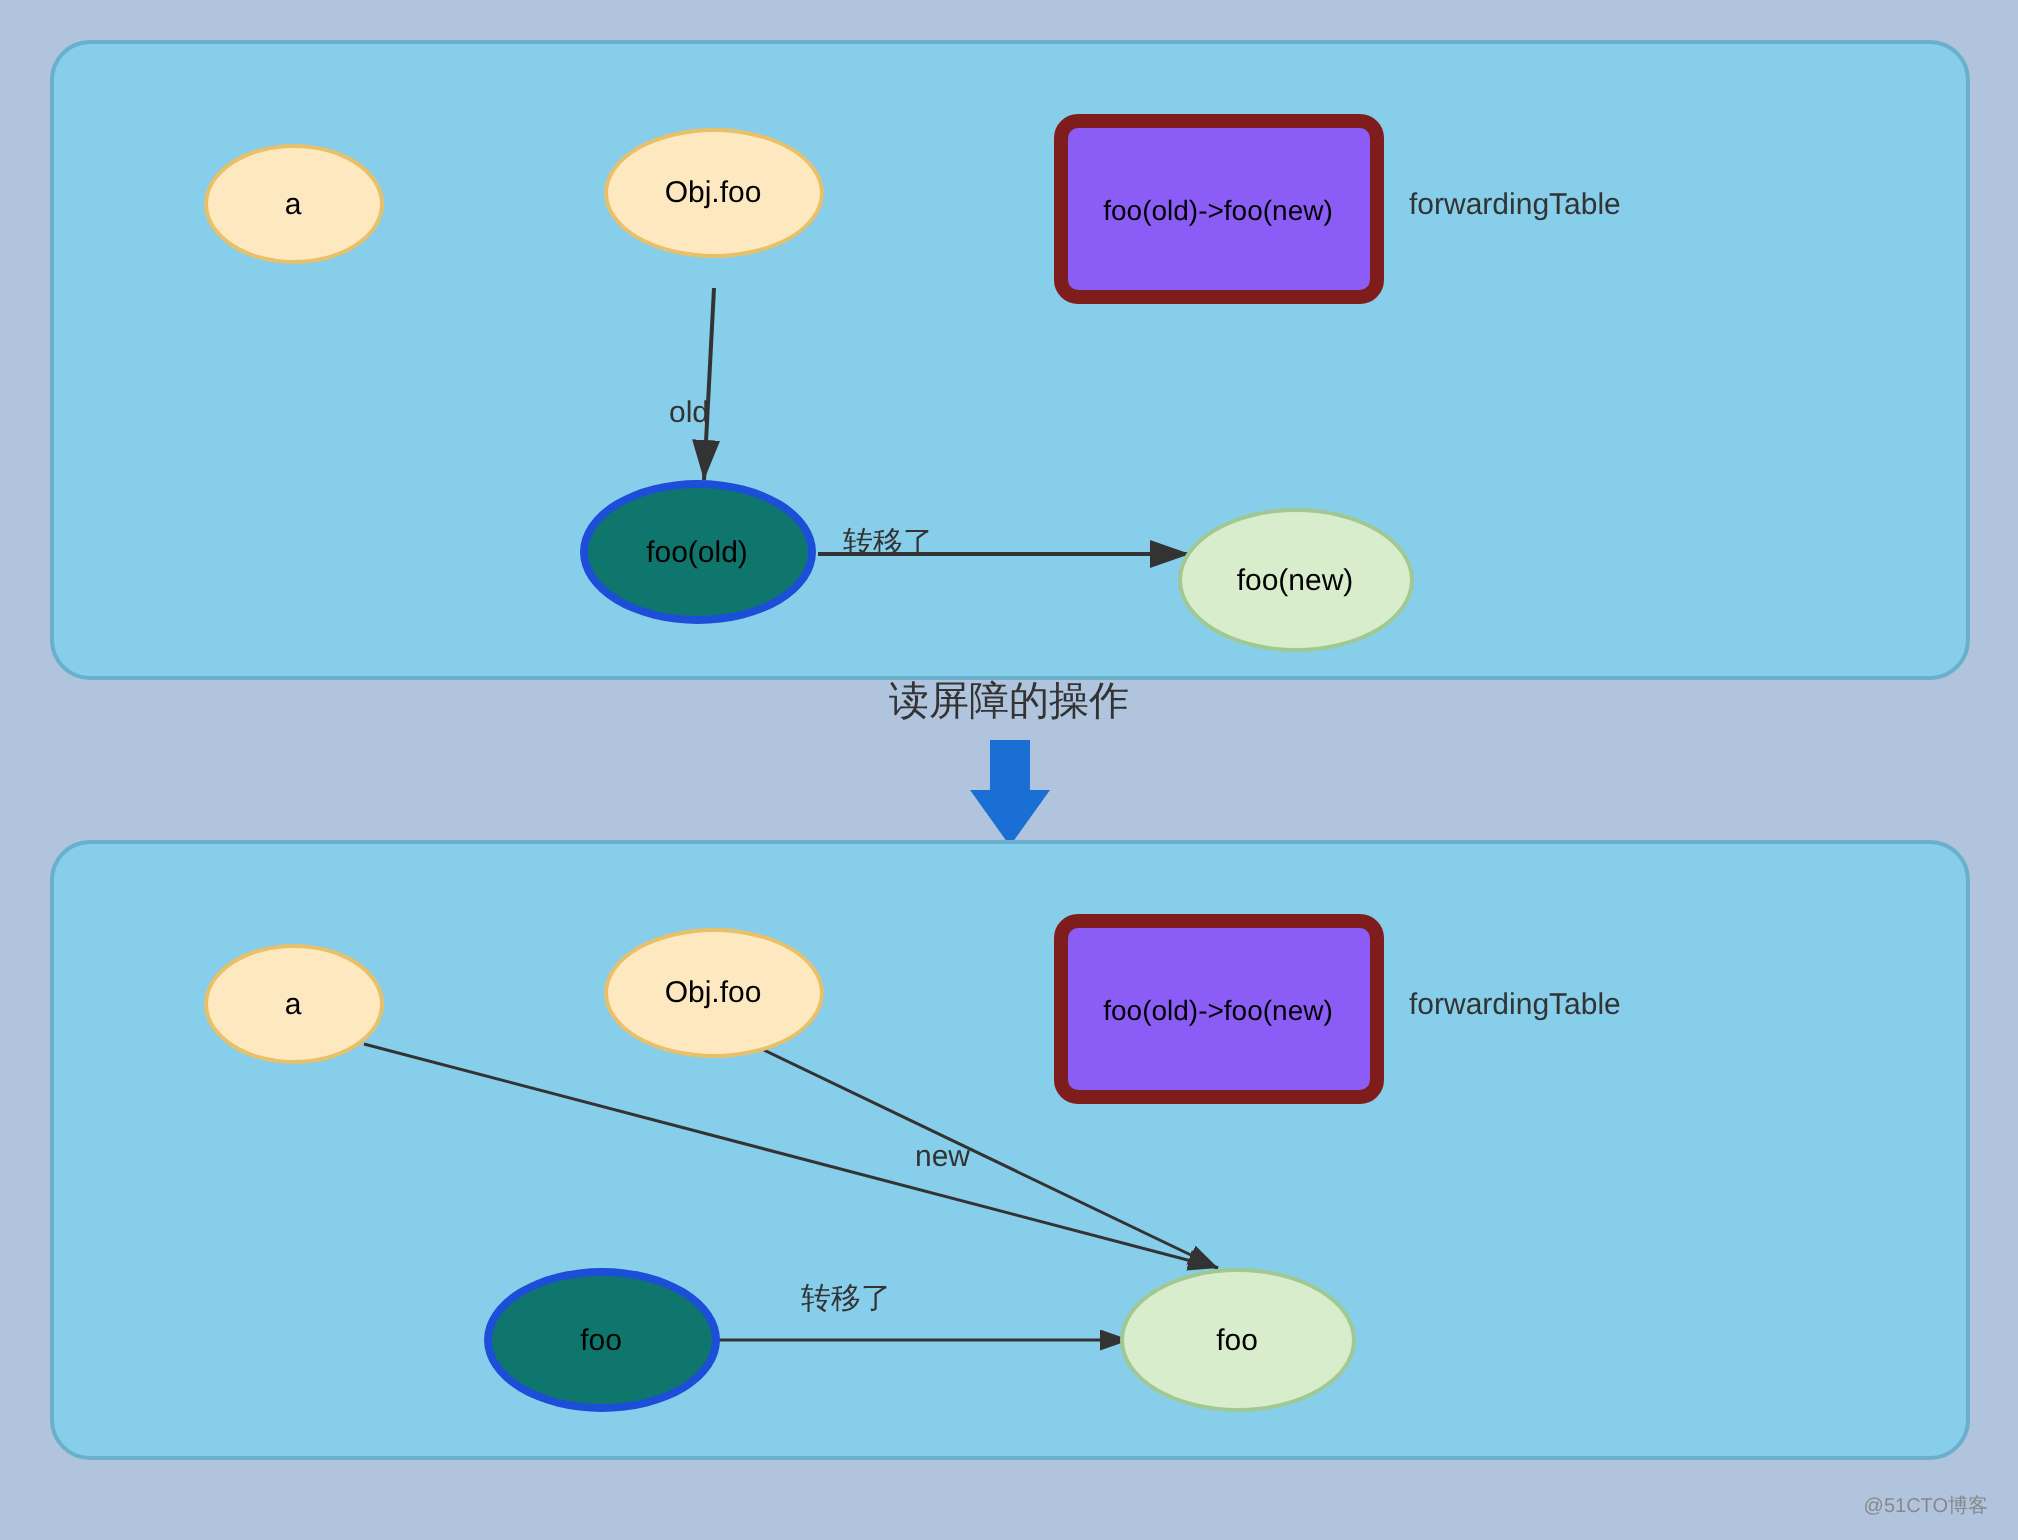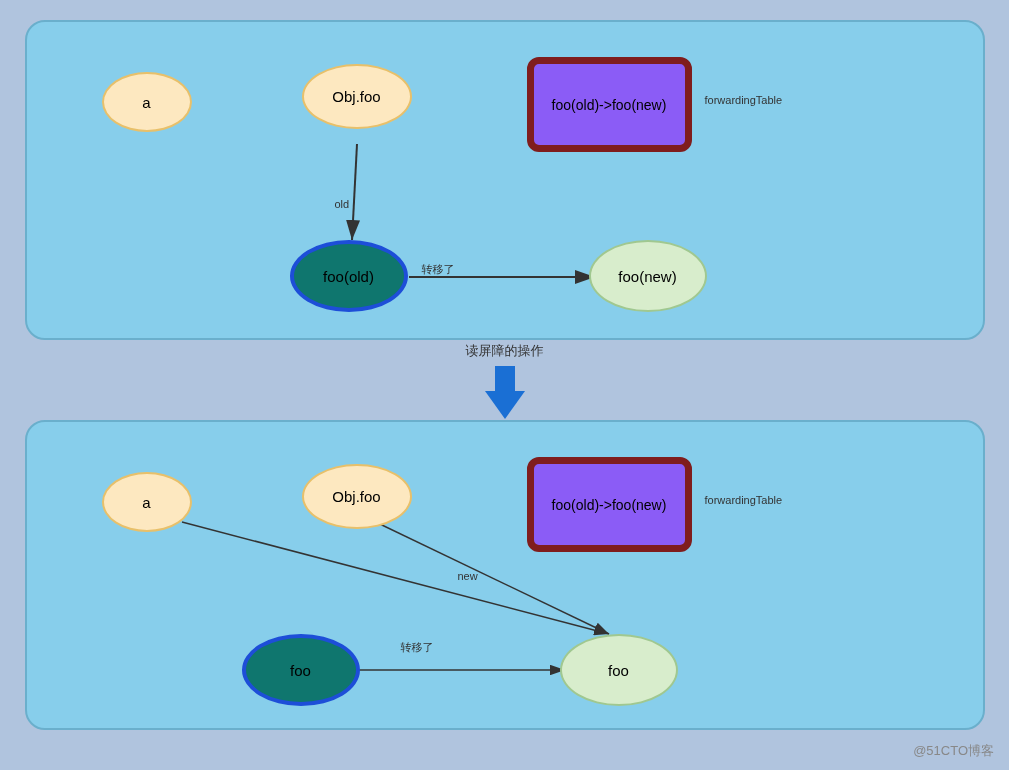--- a/index.html
+++ b/index.html
@@ -86,40 +86,40 @@
       justify-content: center;
       font-size: 14px;
       position: absolute;
       text-align: center;
       padding: 8px;
     }
 
     
     .label-text {
       position: absolute;
-      font-size: 11px;
+      font-size: 15px;
       color: #333;
     }
 
     
     .svg-overlay {
       position: absolute;
       top: 0;
       left: 0;
       width: 100%;
       height: 100%;
       pointer-events: none;
     }
 
     
     .watermark {
       position: absolute;
       bottom: 10px;
       right: 15px;
-      font-size: 13px;
+      font-size: 10px;
       color: #888;
     }
   </style>
 </head>
 <body>
 
 <div class="main-container">
 
   <div class="diagram-box diagram-box-top">
 
@@ -152,37 +152,37 @@
     </div>
 
     <div class="ellipse ellipse-white" style="left:263px; top:218px; width:118px; height:72px;">
       <span>foo(old)</span>
     </div>
 
     <div class="label-text" style="left:395px; top:240px;">
       <span>转移了</span>
     </div>
 
-    <div class="ellipse ellipse-green" style="left:562px; top:218px; width:118px; height:72px;text-align:center;">
+    <div class="ellipse ellipse-green" style="left:562px; top:232px; width:118px; height:72px;text-align:center;">
       <span>foo(new)</span>
     </div>
 
     <div class="rect-pink" style="left:500px; top:35px; width:165px; height:95px;">
       <span>foo(old)-&gt;foo(new)</span>
     </div>
 
     <div class="label-text" style="left:678px; top:72px;">
       <span>forwardingTable</span>
     </div>
 
   </div>
 
   <div class="transition-area">
     <div style="display:flex; align-items:center; gap:10px; margin-bottom:6px;">
-      <span class="label-text" style="position:static; font-size:13px;">读屏障的操作</span>
+      <span class="label-text" style="position:static; font-size:20px;">读屏障的操作</span>
     </div>
 
     <div style="display:flex; flex-direction:column; align-items:center;">
       <div style="width:20px; height:25px; background:#1a6fd4;"></div>
       <div style="width:0; height:0; border-left:20px solid transparent; border-right:20px solid transparent; border-top:28px solid #1a6fd4;"></div>
     </div>
   </div>
 
   <div class="diagram-box diagram-box-bottom">
 

